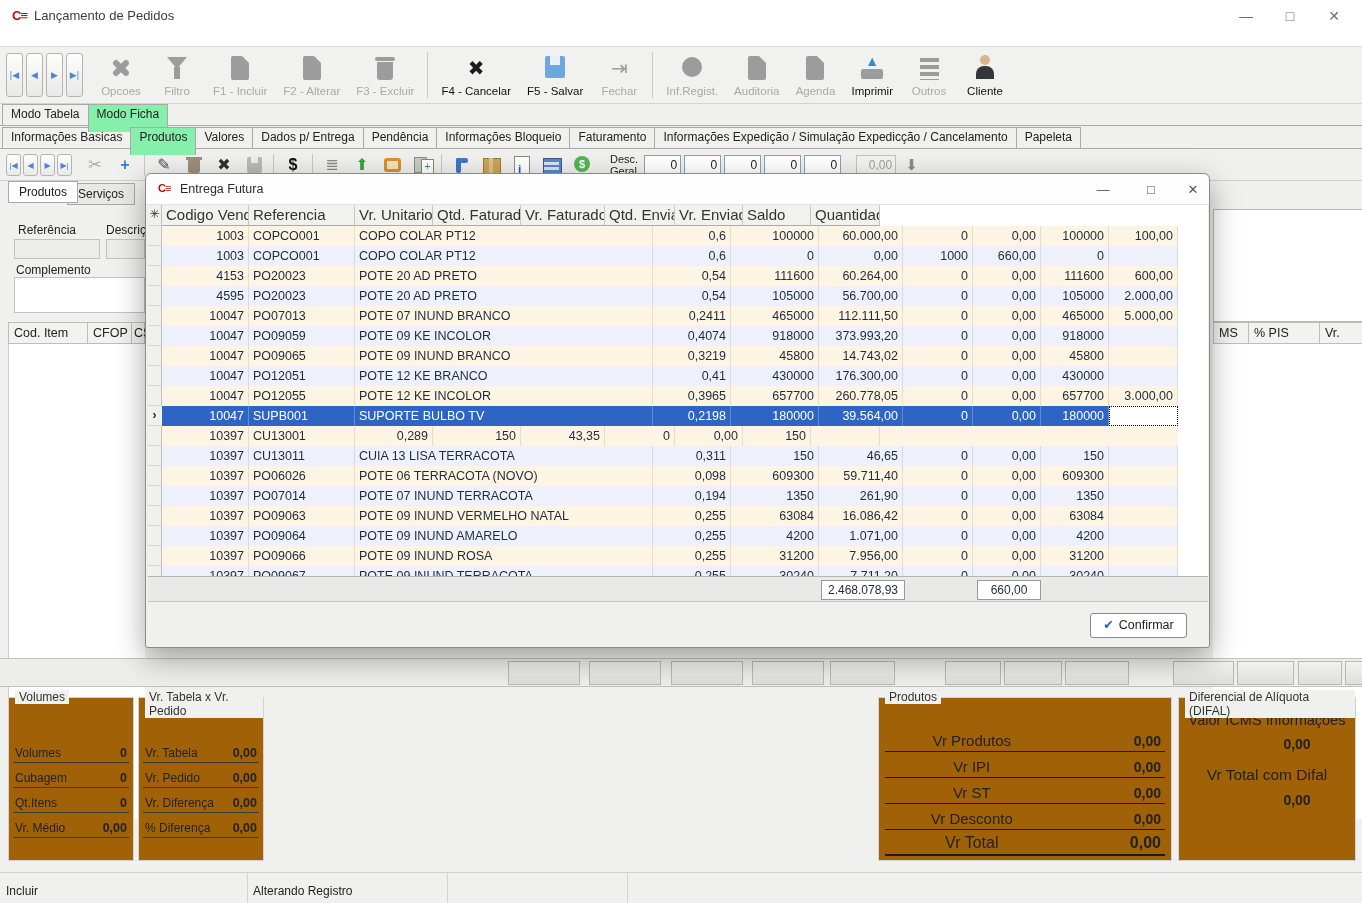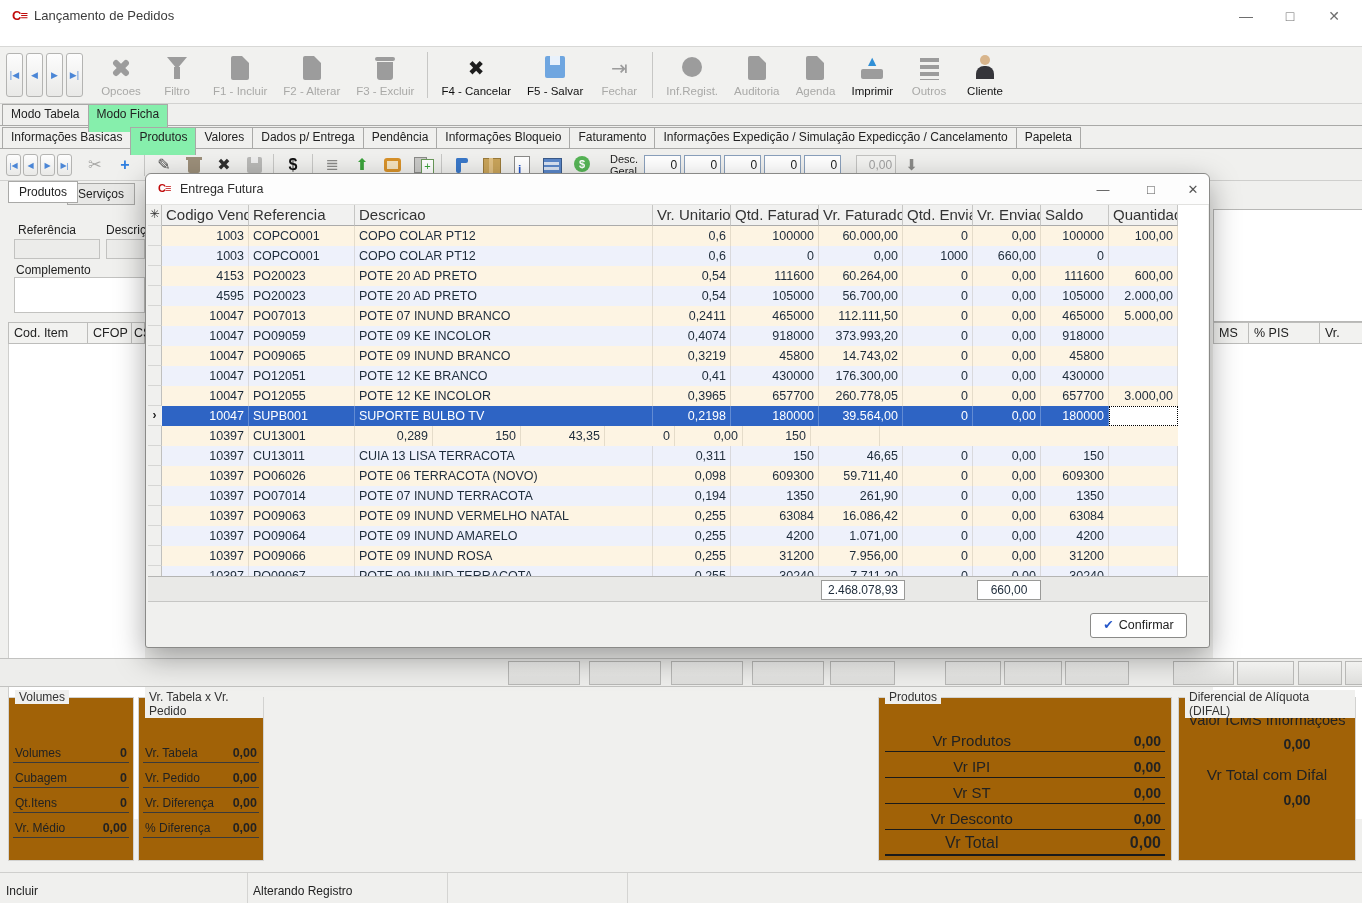--- a/index.html
+++ b/index.html
@@ -430,21 +430,20 @@
     <div class="m-btn" id="m-min">—</div>
     <div class="m-btn" id="m-max">□</div>
     <div class="m-btn" id="m-close">✕</div>
   </div>
 
   <div id="grid-viewport">
     <div id="grid-head">
         <div class="gh cind">✳</div>
         <div class="gh c0">Codigo Venda</div>
         <div class="gh c1">Referencia</div>
-        <div class="gh c2">Descricao</div>
         <div class="gh c3">Vr. Unitario</div>
         <div class="gh c4">Qtd. Faturada</div>
         <div class="gh c5">Vr. Faturado</div>
         <div class="gh c6">Qtd. Enviada</div>
         <div class="gh c7">Vr. Enviado</div>
         <div class="gh c8">Saldo</div>
         <div class="gh c9">Quantidade</div>
       </div>
     <div id="grid-body">
         <div class="grow">

